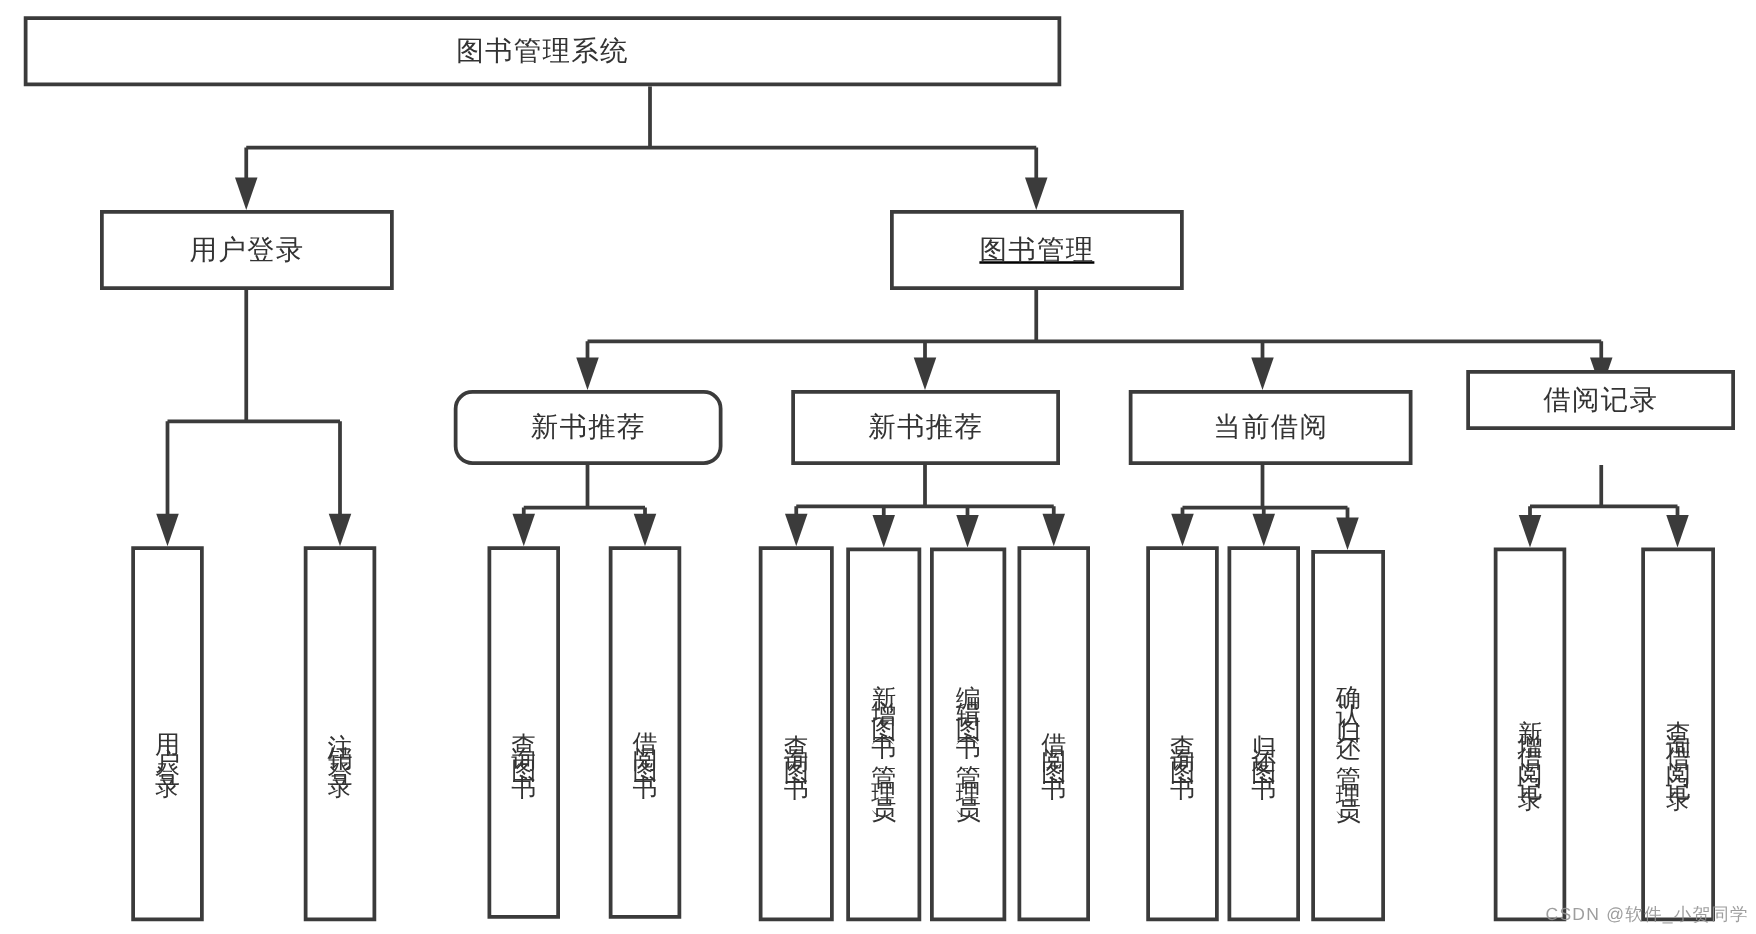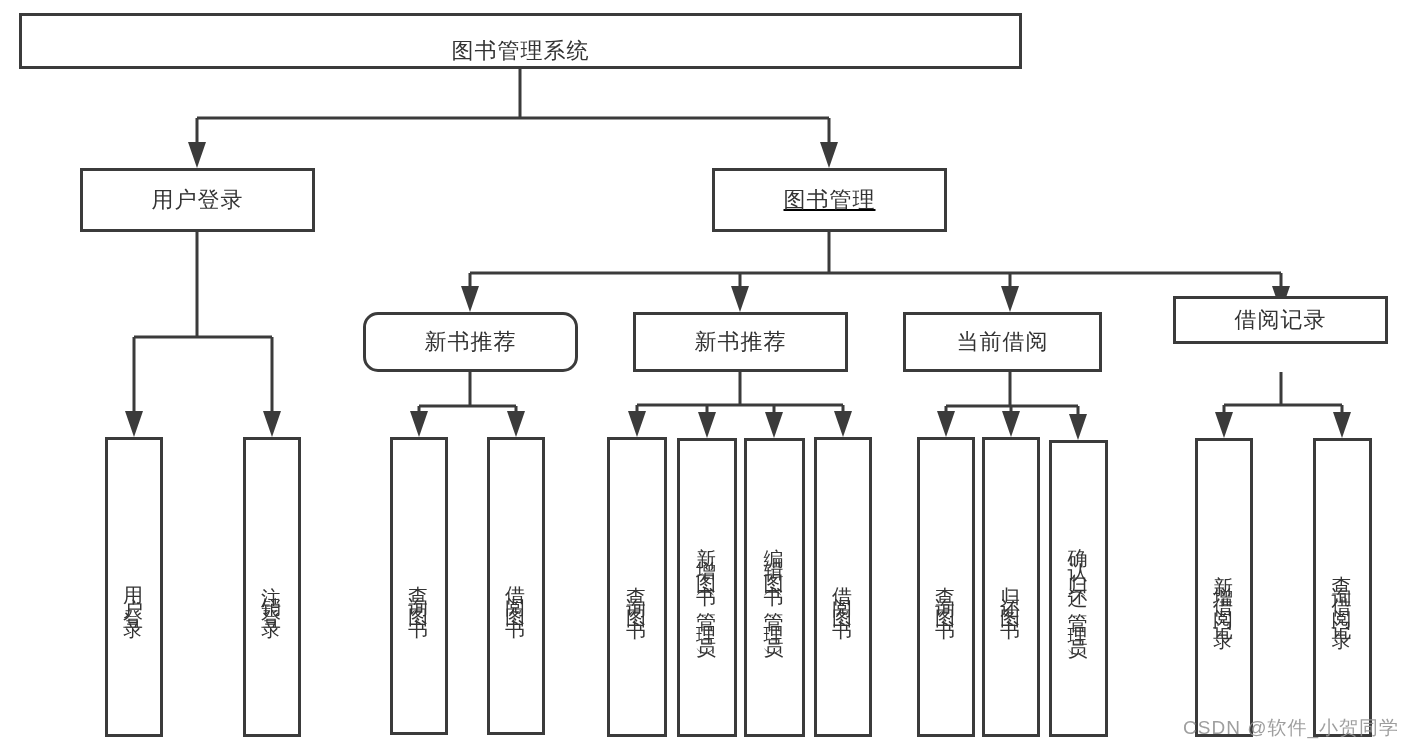--- a/index.html
+++ b/index.html
@@ -15,21 +15,21 @@
   }
   .box .label { color:#333333; white-space:nowrap; }
   .h .label { font-size:22px; letter-spacing:1px; }
   .v .label {
     writing-mode:vertical-rl; font-size:20px; letter-spacing:11px;
     padding-top:11px; 
   }
   .v.long .label { letter-spacing:13px; padding-top:6px; }
   #watermark {
     position:absolute; z-index:3; right:6px; bottom:6px;
-    font-size:19px; color:rgba(148,148,148,0.9); letter-spacing:1px;
+    font-size:14px; color:rgba(148,148,148,0.9); letter-spacing:1px;
     pointer-events:none;
     margin-top:23px;
   }
 </style>
 </head>
 <body>
 
 <div id="stage">
 
   <svg id="connectors" width="1405" height="747" viewBox="0 0 1405 747">
@@ -65,38 +65,38 @@
       <polygon points="765,412 783,412 774,438"></polygon>
       <polygon points="834,411 852,411 843,437"></polygon>
       <polygon points="937,411 955,411 946,437"></polygon>
       <polygon points="1002,411 1020,411 1011,437"></polygon>
       <polygon points="1069,414 1087,414 1078,440"></polygon>
       <polygon points="1215,412 1233,412 1224,438"></polygon>
       <polygon points="1333,412 1351,412 1342,438"></polygon>
     </g>
   </svg>
 
-  <div class="box h" style="left:19px; top:13px; width:1003px; height:56px;align-items:flex-end;">
+  <div class="box h" style="left:19px; top:13px; width:830px; height:56px;">
     <span class="label">图书管理系统</span>
   </div>
 
   <div class="box h" style="left:80px; top:168px; width:235px; height:64px;">
     <span class="label">用户登录</span>
   </div>
   <div class="box h" style="left:712px; top:168px; width:235px; height:64px;text-decoration:underline;">
     <span class="label">图书管理</span>
   </div>
 
   <div class="box h" style="left:363px; top:312px; width:215px; height:60px;border-radius:15px;">
     <span class="label">新书推荐</span>
   </div>
   <div class="box h" style="left:633px; top:312px; width:215px; height:60px;">
     <span class="label">新书推荐</span>
   </div>
-  <div class="box h" style="left:903px; top:312px; width:199px; height:60px;">
+  <div class="box h" style="left:903px; top:312px; width:227px; height:60px;">
     <span class="label">当前借阅</span>
   </div>
   <div class="box h" style="left:1173px; top:296px; width:215px; height:48px;">
     <span class="label">借阅记录</span>
   </div>
 
   <div class="box v" style="left:105px; top:437px; width:58px; height:300px;">
     <span class="label">用户登录</span>
   </div>
   <div class="box v" style="left:243px; top:437px; width:58px; height:300px;">

